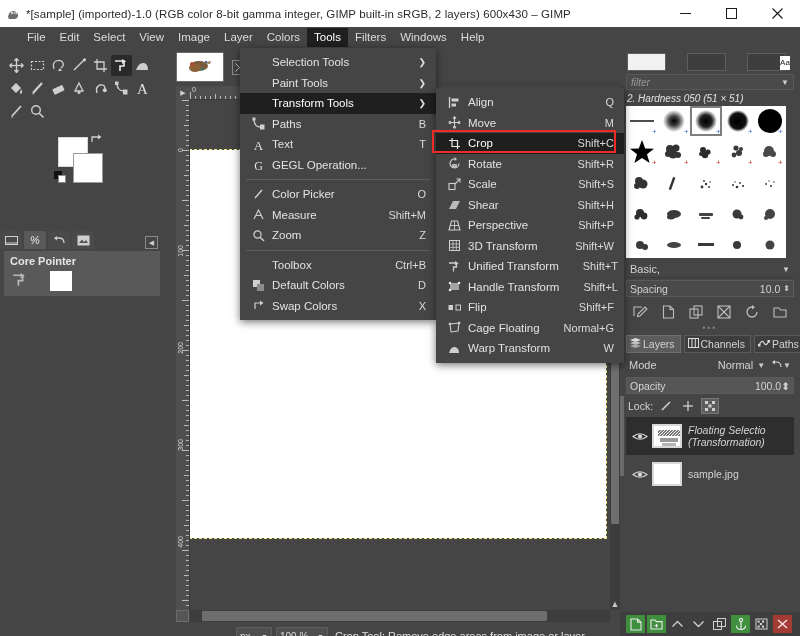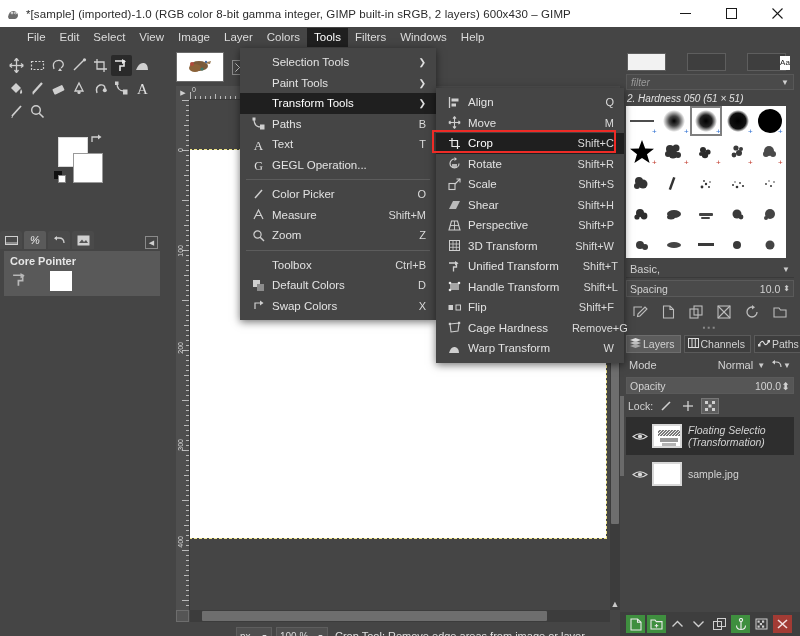--- a/index.html
+++ b/index.html
@@ -1576,22 +1576,22 @@
         <span class="macc">Shift+F</span>
       </div>
       <div class="row">
         <span class="mico">
           <svg width="13" height="13" viewBox="0 0 13 13">
             <path d="M2 3 L11 2 L10 10 L3 11 Z" fill="none" stroke="#cfcfcf" stroke-width="1.1"></path>
             <rect x="0.8" y="1.8" width="2.2" height="2.2" fill="#cfcfcf"></rect>
             <rect x="10" y="0.8" width="2.2" height="2.2" fill="#cfcfcf"></rect>
           </svg>
         </span>
-        <span class="mlbl">Cage Hardness</span>
-        <span class="macc">Remove+G</span>
+        <span class="mlbl">Cage Floating</span>
+        <span class="macc">Normal+G</span>
       </div>
       <div class="row">
         <span class="mico">
           <svg width="13" height="13" viewBox="0 0 13 13">
             <path d="M1 11 Q3 4 7 5 Q11 6 11 11 Z" fill="#cfcfcf"></path>
           </svg>
         </span>
         <span class="mlbl">Warp Transform</span>
         <span class="macc">W</span>
       </div>

